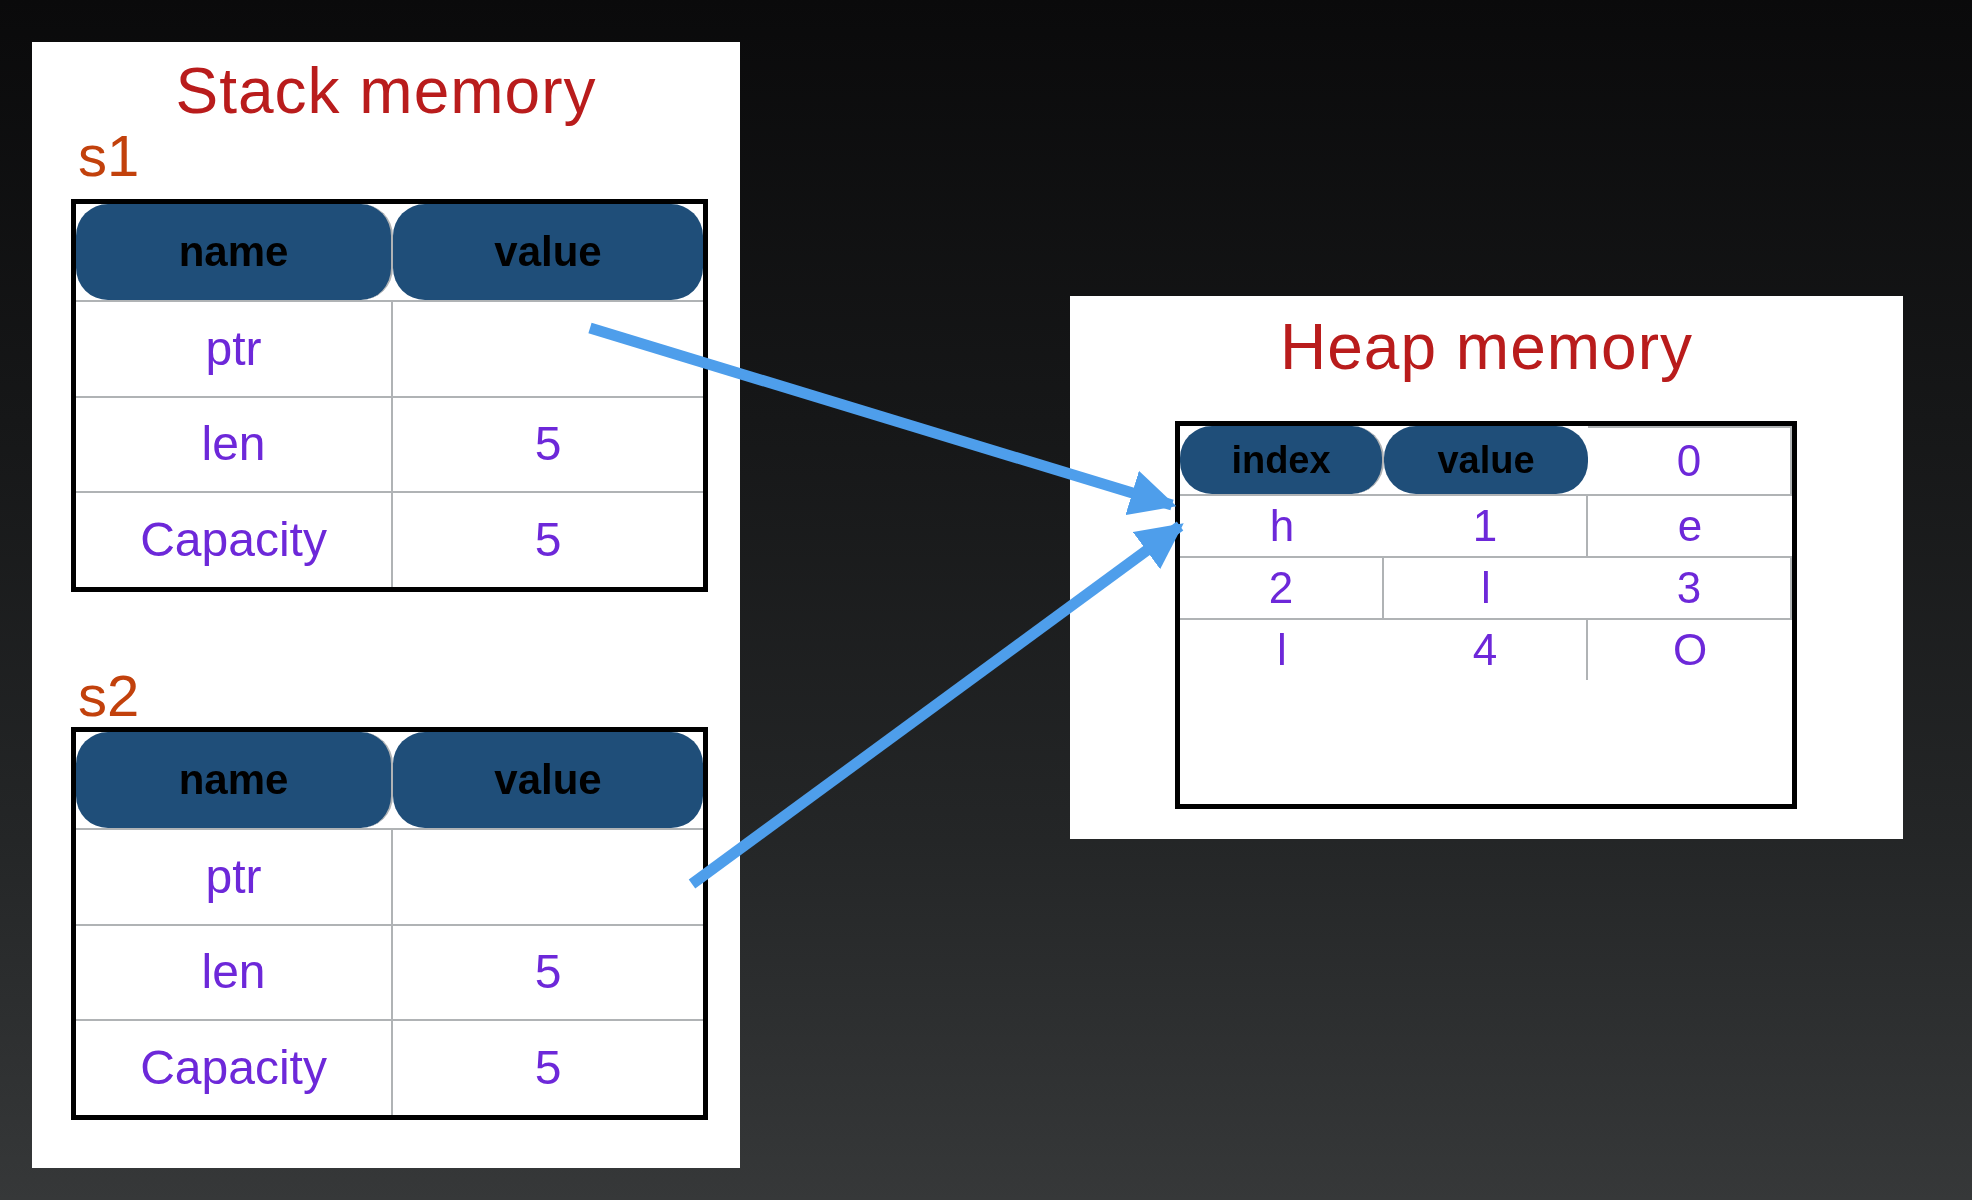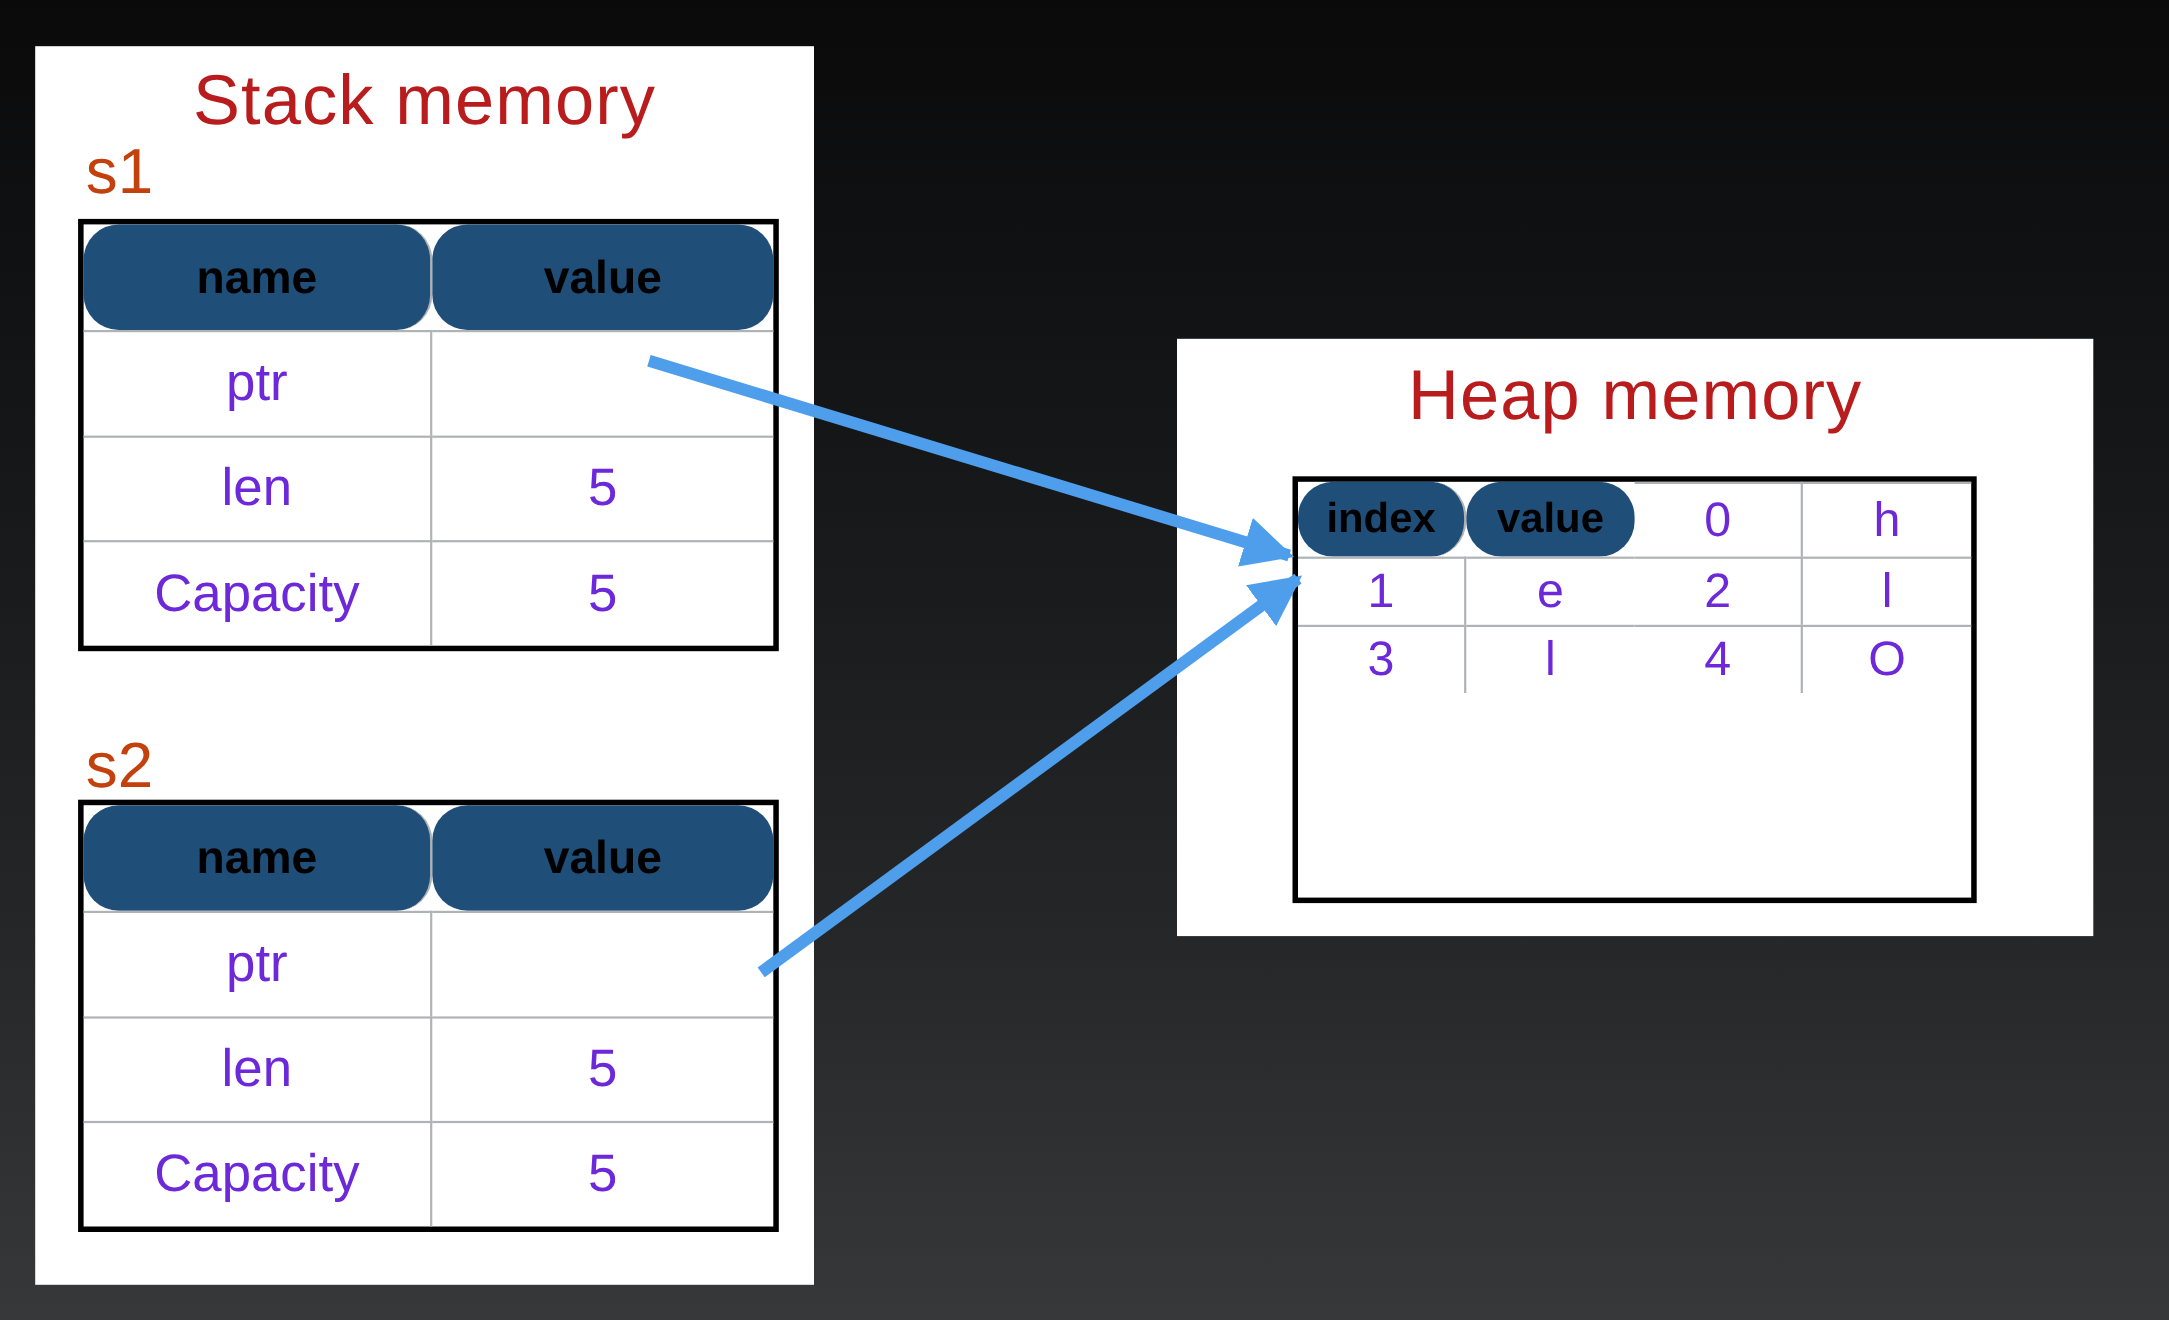--- a/index.html
+++ b/index.html
@@ -13,21 +13,21 @@
     position: relative;
     width: 1972px;
     height: 1200px;
     background: linear-gradient(180deg, #0a0a0b 0%, #161718 35%, #242627 70%, #363839 100%);
   }
   .panel {
     position: absolute;
     background: #ffffff;
   }
   .stack-panel { left: 32px; top: 42px; width: 708px; height: 1126px; }
-  .heap-panel  { left: 1070px; top: 308px; width: 833px; height: 543px; }
+  .heap-panel  { left: 1070px; top: 296px; width: 833px; height: 543px; }
 
   .panel-title {
     position: absolute;
     left: 0; right: 0;
     text-align: center;
     font-size: 64px;
     font-weight: 400;
     color: #b91c1c;
     letter-spacing: 1px;
   }
@@ -58,21 +58,21 @@
     grid-template-rows: repeat(4, 1fr);
   }
   .table-s1 { top: 157px; }
   .table-s2 { top: 685px; }
 
   .heap-table {
     left: 105px;
     top: 125px;
     width: 622px;
     height: 388px;
-    grid-template-columns: 1fr 1fr 1fr 1fr;
+    grid-template-columns: 1fr 1fr 1fr;
     grid-template-rows: 68px repeat(5, 1fr);
   }
 
   .cell {
     display: flex;
     align-items: center;
     justify-content: center;
     color: #6d28d9;
     line-height: 1;
     overflow: hidden;

